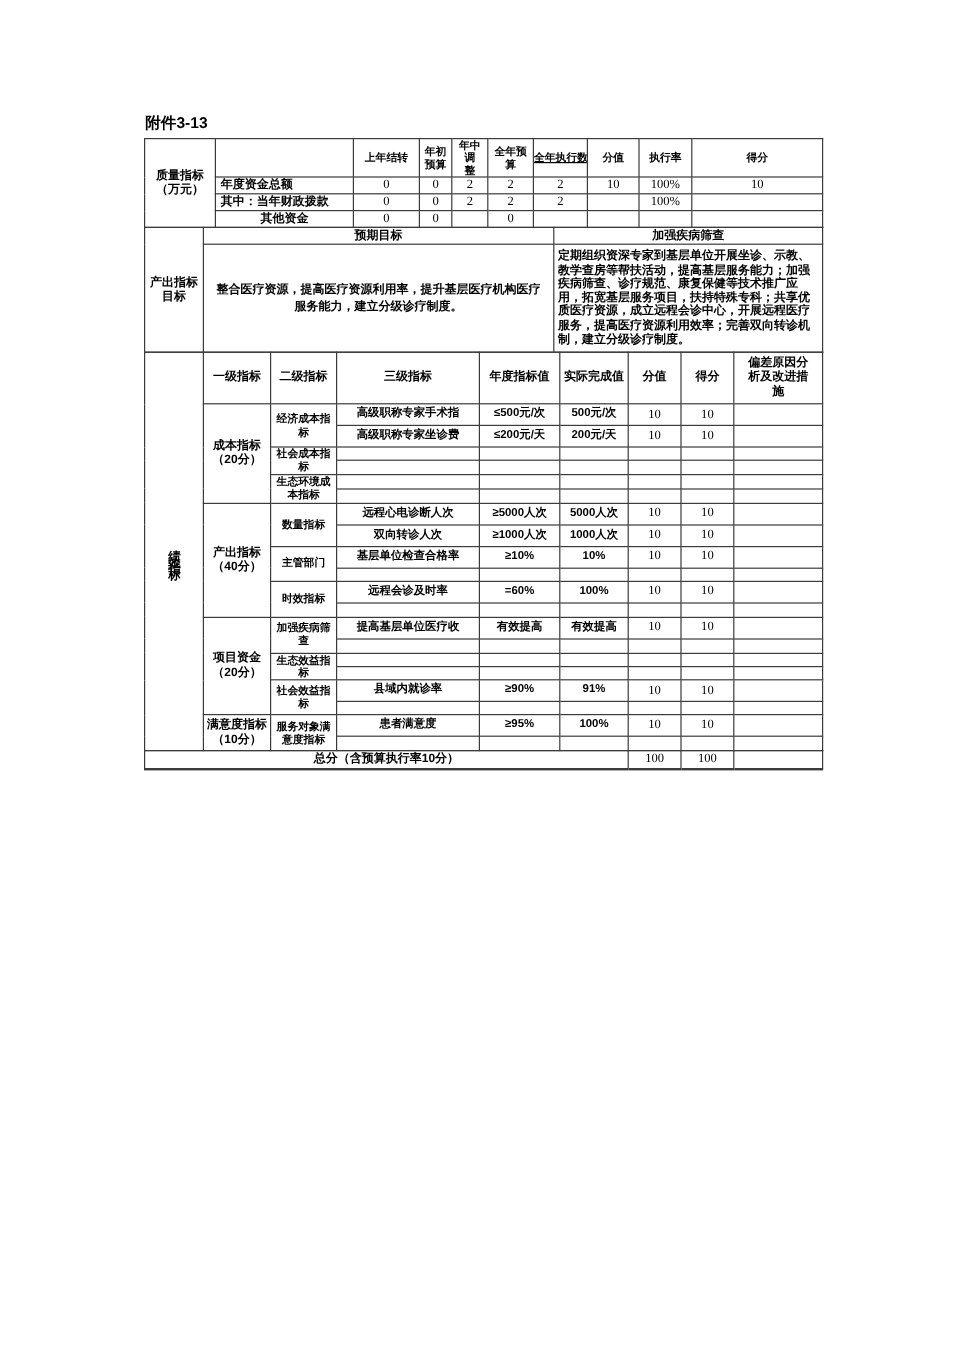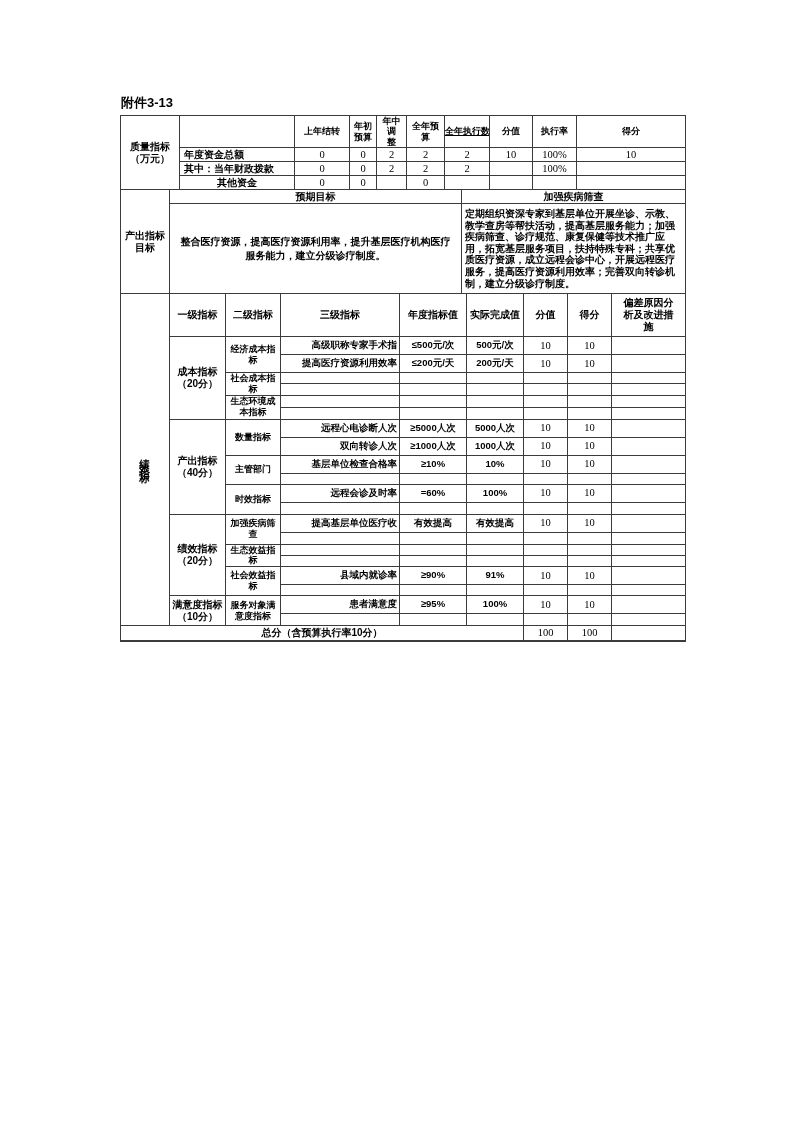--- a/index.html
+++ b/index.html
@@ -13,21 +13,21 @@
   .zh9{font-weight:bold;font-size:9px;}
   .num{font-family:"Liberation Serif","DejaVu Serif",serif;font-weight:normal;font-size:10.5px;}
   .left{text-align:left;padding-left:4px;}
   .pos{position:relative;}
   .flag{position:absolute;left:0;top:0;width:0;height:0;border-top:5px solid #0c9b12;border-right:5px solid transparent;}
   .two-line span{display:block;}
   .vlabel{writing-mode:vertical-lr;text-orientation:upright;margin:0 auto;letter-spacing:5px;font-weight:bold;font-size:10.5px;}
   .goal-exp{font-weight:bold;font-size:10px;line-height:1.35;padding:2px 6px;}
   .goal-act{font-weight:bold;font-size:10px;line-height:1.16;text-align:left;padding:2px 3px;}
   .dev-head{font-weight:bold;font-size:10px;padding:0 8px;line-height:1.2;}
-  .l3{font-weight:bold;font-size:9.5px;white-space:nowrap;text-align:right;}
+  .l3{font-weight:bold;font-size:9.5px;white-space:nowrap;}
   .tgt{font-weight:bold;font-size:9.5px;}
   .l2c{font-weight:bold;font-size:9px;padding:0 1px;line-height:1.2;}
   .bot td{border-bottom-width:2px;}
 </style>
 </head>
 <body>
 
 <div class="doc">
   <div class="attach">附件3-13</div>
 
@@ -154,21 +154,21 @@
       <td class="zh" rowspan="6">成本指标（20分）</td>
       <td class="l2c" rowspan="2">经济成本指标</td>
       <td class="l3">高级职称专家手术指</td>
       <td class="tgt">≤500元/次</td>
       <td class="tgt">500元/次</td>
       <td class="num">10</td>
       <td class="num">10</td>
       <td></td>
     </tr>
     <tr style="height:18px">
-      <td class="l3">提高医疗资源利用效率</td>
+      <td class="l3">高级职称专家坐诊费</td>
       <td class="tgt">≤200元/天</td>
       <td class="tgt">200元/天</td>
       <td class="num">10</td>
       <td class="num">10</td>
       <td></td>
     </tr>
     <tr style="height:11px">
       <td class="l2c" rowspan="2">社会成本指标</td>
       <td></td>
           <td></td>
@@ -248,21 +248,21 @@
     </tr>
     <tr style="height:12px">
       <td></td>
           <td></td>
           <td></td>
           <td></td>
           <td></td>
           <td></td>
     </tr>
     <tr style="height:18px">
-      <td class="zh" rowspan="6">绩效指标（20分）</td>
+      <td class="zh" rowspan="6">项目资金（20分）</td>
       <td class="l2c" rowspan="2">加强疾病筛查</td>
       <td class="l3">提高基层单位医疗收</td>
       <td class="tgt">有效提高</td>
       <td class="tgt">有效提高</td>
       <td class="num">10</td>
       <td class="num">10</td>
       <td></td>
     </tr>
     <tr style="height:12px">
       <td></td>

